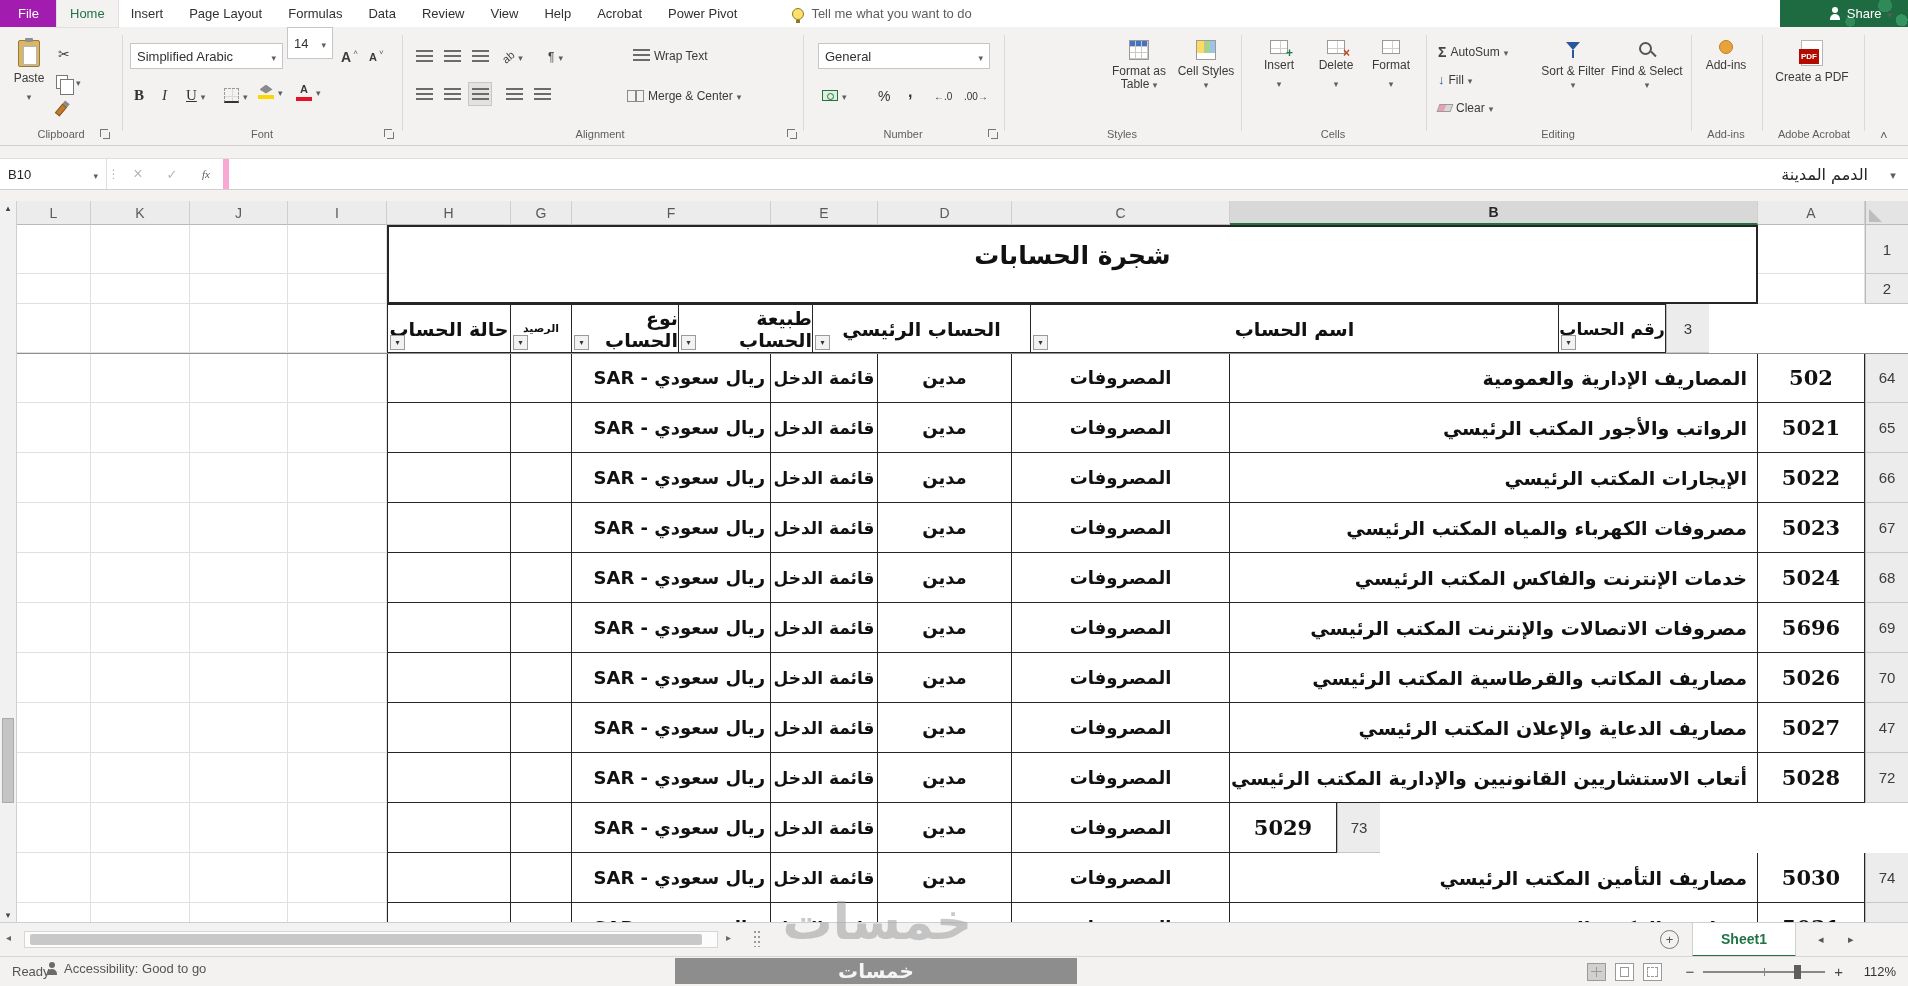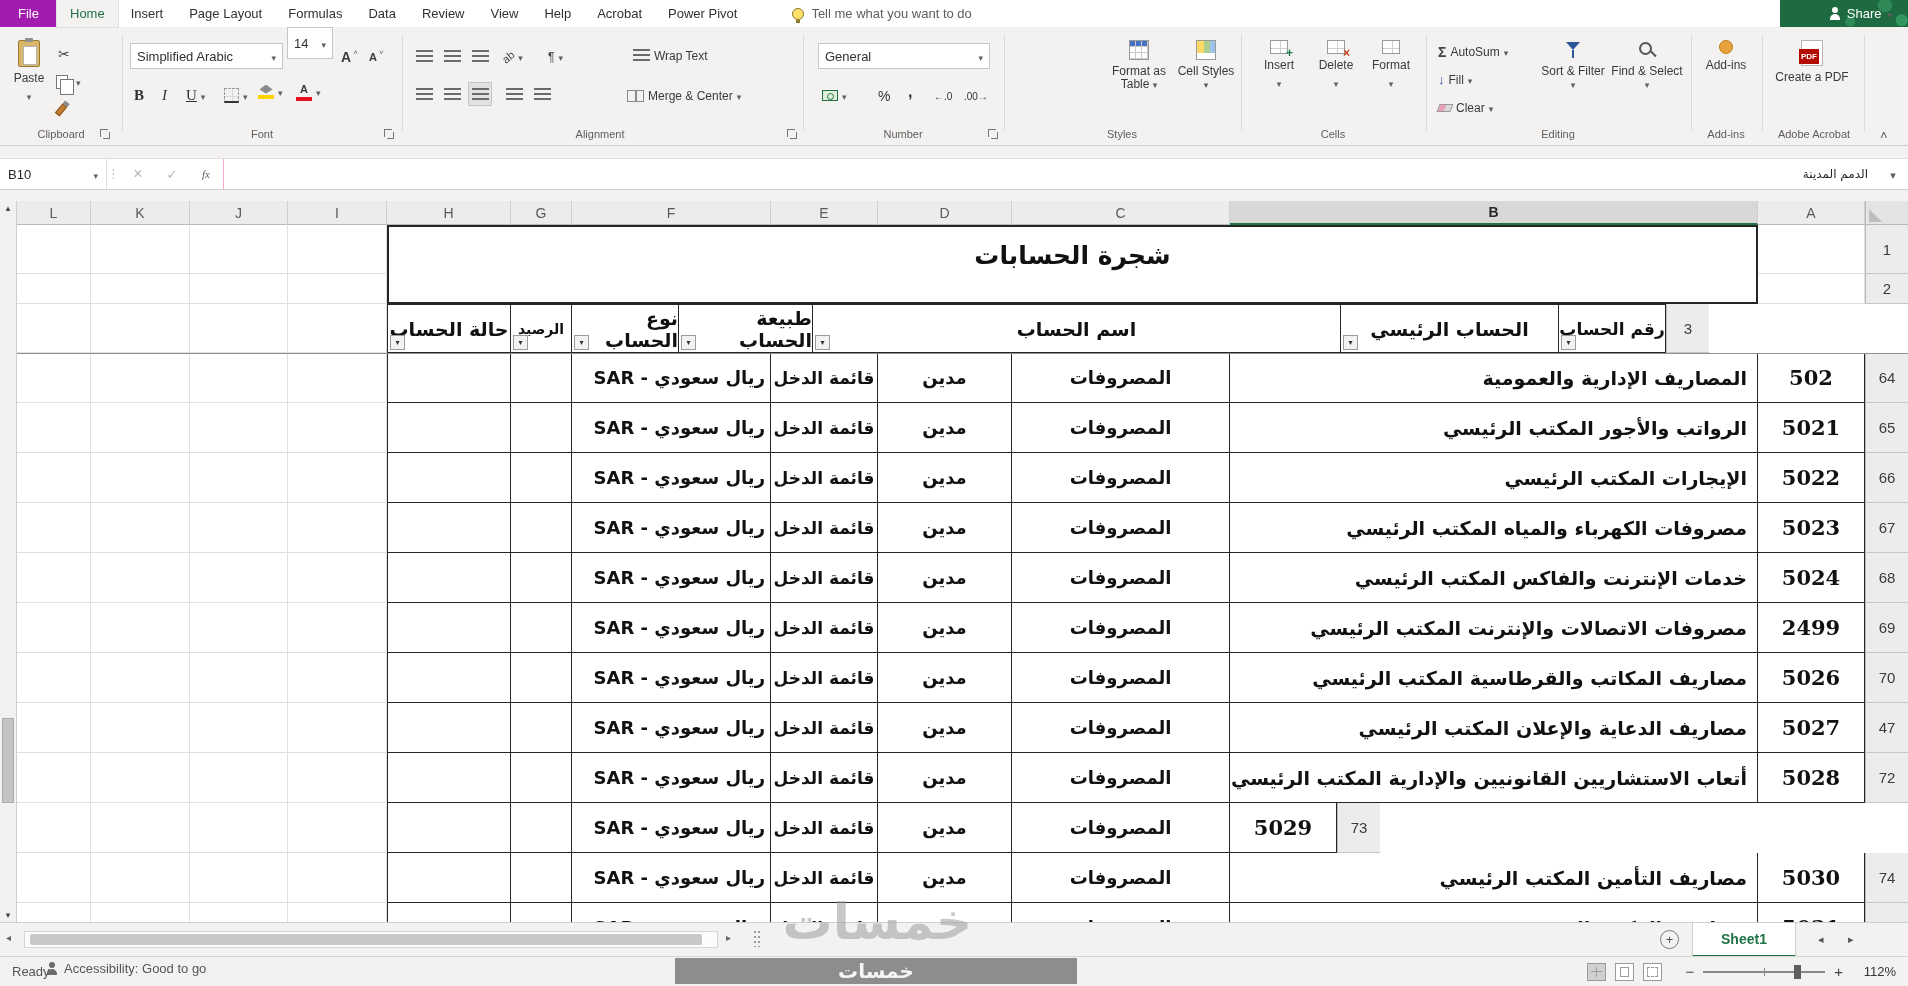--- a/index.html
+++ b/index.html
@@ -102,21 +102,21 @@
   .collapse::after{content:"˄";font-size:13px;color:#605E5C}
 
   
   .fbar{position:absolute;left:0;top:158px;width:1908px;height:32px;background:#fff;border-top:1px solid #E1DFDD;border-bottom:1px solid #D2D0CE;display:flex;align-items:center;z-index:10}
   .namebox{width:107px;height:100%;display:flex;align-items:center;justify-content:space-between;padding:0 8px;border-right:1px solid #E1DFDD;font-size:13px;color:#262626}
   .fbar .dots{width:14px;text-align:center;color:#b5b3b1;font-size:12px;letter-spacing:1px}
   .fbtn{width:34px;height:100%;display:flex;align-items:center;justify-content:center;font-size:11px;color:#B8B6B4}
   .fbtn.cancel::after{content:"×";font-size:16px}
   .fbtn.enter::after{content:"✓";font-size:13px}
   .fbtn.fx{color:#605E5C;font-family:"Liberation Serif",serif;font-style:italic}
-  .finput{flex:1;height:100%;display:flex;align-items:center;justify-content:flex-start;direction:rtl;padding:0 10px;font-size:12px;color:#262626;border-left:1px solid #f9a8d4;font-family:"DejaVu Sans",sans-serif}
+  .finput{flex:1;height:100%;display:flex;align-items:center;justify-content:flex-start;direction:rtl;padding:0 10px;font-size:16px;color:#262626;border-left:6px solid #f9a8d4;font-family:"DejaVu Sans",sans-serif}
   .fexpand{width:30px;height:100%;display:flex;align-items:center;justify-content:center}
 
   
   .vscroll{position:absolute;left:0;top:201px;width:17px;height:721px;background:#F1F1F1;border-right:1px solid #CFCFCF;z-index:5}
   .vscroll .arr{position:absolute;left:0;width:16px;text-align:center;font-size:9px;color:#444}
   .vscroll .arr.up{top:2px}
   .vscroll .arr.dn{bottom:2px}
   .vthumb{position:absolute;left:2px;top:517px;width:12px;height:85px;background:#C4C4C4;border:1px solid #ABABAB}
 
   .colheads{position:absolute;left:17px;top:201px;width:1891px;height:24px;display:flex;font-size:14px;color:#5A5A5A;z-index:6}
@@ -131,21 +131,21 @@
   .cw-L{width:74px}.cw-K{width:99px}.cw-J{width:98px}.cw-I{width:99px}.cw-H{width:124px}.cw-G{width:61px}.cw-F{width:199px}.cw-E{width:107px}.cw-D{width:134px}.cw-C{width:218px}.cw-B{width:528px}.cw-A{width:107px}.cw-RH{width:43px}
   .oc{border-right:1px solid #E0E0E0;border-bottom:1px solid #E0E0E0;background:#fff;flex:0 0 auto}
   .tc{flex:0 0 auto;border-right:1px solid #262626;border-bottom:1px solid #262626;display:flex;align-items:center;justify-content:center;font-family:"DejaVu Sans",sans-serif;font-weight:700;color:#111;overflow:hidden;background:#fff}
   .tc.first{border-left:1px solid #262626}
   .c-name{justify-content:flex-start;padding-right:10px;font-size:19px}
   .c-num{font-family:"DejaVu Serif",serif;font-size:21px}
   .c-par{font-size:18px}.c-nat{font-size:18px}.c-type{font-size:17px}
   .c-cur{justify-content:flex-start;padding-right:5px;font-size:18px}
   .rh{flex:0 0 auto;background:#ECECEC;border-bottom:1px solid #C6C6C6;border-left:1px solid #B9B9B9;display:flex;align-items:center;justify-content:center;font-size:15px;color:#3b3b3b}
   .hrow3 .tc{font-size:19px;position:relative;border-top:1px solid #262626}
-  .hrow3 .cw-G{font-size:14px}
+  .hrow3 .cw-G{font-size:11px}
   .hrow3 .cw-A{font-size:17px}
   .filter{position:absolute;left:2px;bottom:2px;width:15px;height:15px;background:#F2F2F2;border:1px solid #9B9B9B;font-size:8px;color:#333;display:flex;align-items:center;justify-content:center;font-weight:normal}
   .filter::after{content:"▾"}
   .titlebox{position:absolute;left:370px;top:0;width:1371px;height:79px;border:2px solid #262626;background:#fff;display:flex;align-items:center;justify-content:center;padding-bottom:18px;font-family:"DejaVu Sans",sans-serif;font-weight:700;font-size:25px;color:#111;direction:rtl;z-index:3}
   .freeze{position:absolute;left:0;top:128px;width:100%;height:0;border-top:1px solid #8f8f8f;z-index:2}
 
   
   .bottombar{position:absolute;left:0;top:922px;width:1908px;height:34px;background:#F3F2F1;border-top:1px solid #CFCFCF;z-index:10}
   .hsArr{position:absolute;top:9px;font-size:10px;color:#666}
   .hstrack{position:absolute;left:24px;top:8px;width:694px;height:17px;background:#FCFCFC;border:1px solid #D6D6D6}
@@ -510,28 +510,28 @@
         <span class="filter"></span>
       </div>
     <div class="tc cw-E" dir="rtl">
         <span>نوع الحساب</span>
         <span class="filter"></span>
       </div>
     <div class="tc cw-D" dir="rtl">
         <span>طبيعة الحساب</span>
         <span class="filter"></span>
       </div>
+    <div class="tc cw-C" dir="rtl">
+        <span>الحساب الرئيسي</span>
+        <span class="filter"></span>
+      </div>
     <div class="tc cw-B" dir="rtl">
         <span>اسم الحساب</span>
         <span class="filter"></span>
       </div>
-    <div class="tc cw-C" dir="rtl">
-        <span>الحساب الرئيسي</span>
-        <span class="filter"></span>
-      </div>
     <div class="tc cw-A" dir="rtl">
         <span>رقم الحساب</span>
         <span class="filter"></span>
       </div>
     <div class="rh cw-RH">3</div>
   </div>
 
   <div id="data-rows">
       <div class="grow dr">
         <div class="oc cw-L"></div>
@@ -613,21 +613,21 @@
         <div class="oc cw-K"></div>
         <div class="oc cw-J"></div>
         <div class="oc cw-I"></div>
         <div class="tc first cw-H" dir="rtl"></div>
         <div class="tc cw-G" dir="rtl"></div>
         <div class="tc cw-F c-cur" dir="rtl">ريال سعودي - SAR</div>
         <div class="tc cw-E c-type" dir="rtl">قائمة الدخل</div>
         <div class="tc cw-D c-nat" dir="rtl">مدين</div>
         <div class="tc cw-C c-par" dir="rtl">المصروفات</div>
         <div class="tc cw-B c-name" dir="rtl">مصروفات الاتصالات والإنترنت المكتب الرئيسي</div>
-        <div class="tc cw-A c-num">2499</div>
+        <div class="tc cw-A c-num">5696</div>
         <div class="rh cw-RH">69</div>
       </div>
       <div class="grow dr">
         <div class="oc cw-L"></div>
         <div class="oc cw-K"></div>
         <div class="oc cw-J"></div>
         <div class="oc cw-I"></div>
         <div class="tc first cw-H" dir="rtl"></div>
         <div class="tc cw-G" dir="rtl"></div>
         <div class="tc cw-F c-cur" dir="rtl">ريال سعودي - SAR</div>

